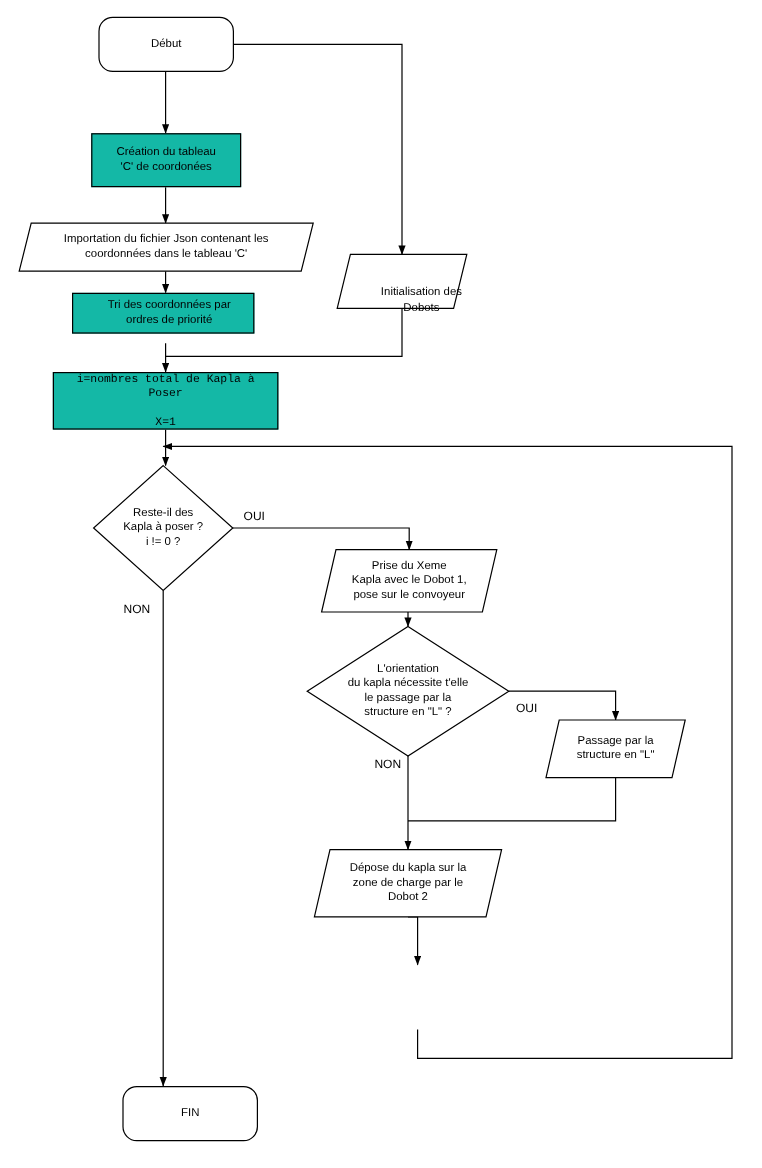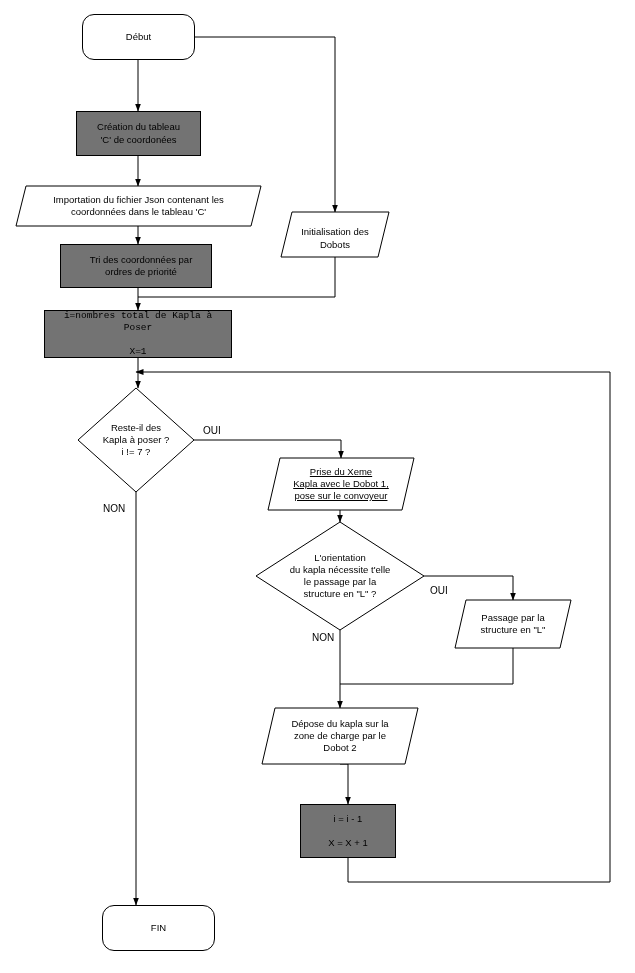--- a/index.html
+++ b/index.html
@@ -29,21 +29,21 @@
     justify-content: center;
     text-align: center;
     color: #000000;
     font-size: 9.5px;
     line-height: 1.28;
     white-space: pre-line;
     padding: 2px 4px;
   }
   .shape-rect {
     border: 1px solid #000000;
-    background: #737373;
+    background: #14b8a6;
   }
   .shape-terminator {
     border: 1px solid #000000;
     background: #ffffff;
     border-radius: 12px;
   }
   .shape-para {
     background: transparent;
     border: none;
   }
@@ -139,43 +139,43 @@
   <div class="node shape-rect" style="left:76px; top:111px; width:125px; height:45px;">
     <span class="label">Création du tableau
 'C' de coordonées</span>
   </div>
 
   <div class="node shape-para" style="left:16px; top:186px; width:245px; height:40px;">
     <span class="label">Importation du fichier Json contenant les
 coordonnées dans le tableau 'C'</span>
   </div>
 
-  <div class="node shape-para" style="left:281px; top:216px; width:108px; height:45px;">
+  <div class="node shape-para" style="left:281px; top:228px; width:108px; height:45px;justify-content:flex-end;">
     <span class="label">Initialisation des
 Dobots</span>
   </div>
 
-  <div class="node shape-rect" style="left:60px; top:244px; width:152px; height:44px;padding-left:14px;">
+  <div class="node shape-rect" style="left:60px; top:244px; width:152px; height:34px;padding-left:14px;">
     <span class="label">Tri des coordonnées par
 ordres de priorité</span>
   </div>
 
   <div class="node shape-rect" style="left:44px; top:310px; width:188px; height:48px;font-family:Liberation Mono, monospace;">
     <span class="label">i=nombres total de Kapla à Poser
 
 X=1</span>
   </div>
 
   <div class="node shape-diamond" style="left:78px; top:388px; width:116px; height:104px;">
     <span class="label">Reste-il des
 Kapla à poser ?
-i != 7 ?</span>
-  </div>
-
-  <div class="node shape-para" style="left:268px; top:458px; width:146px; height:52px;text-decoration:underline;">
+i != 0 ?</span>
+  </div>
+
+  <div class="node shape-para" style="left:268px; top:458px; width:146px; height:52px;">
     <span class="label">Prise du Xeme
 Kapla avec le Dobot 1,
 pose sur le convoyeur</span>
   </div>
 
   <div class="node shape-diamond" style="left:256px; top:522px; width:168px; height:108px;">
     <span class="label">L'orientation
 du kapla nécessite t'elle
 le passage par la
 structure en "L" ?</span>
@@ -185,25 +185,20 @@
     <span class="label">Passage par la
 structure en "L"</span>
   </div>
 
   <div class="node shape-para" style="left:262px; top:708px; width:156px; height:56px;">
     <span class="label">Dépose du kapla sur la
 zone de charge par le
 Dobot 2</span>
   </div>
 
-  <div class="node shape-rect" style="left:300px; top:804px; width:96px; height:54px;">
-    <span class="label">i = i - 1
-
-X = X + 1</span>
-  </div>
 
   <div class="node shape-terminator" style="left:82px; top:905px; width:113px; height:46px;margin-left:20px;">
     <span class="label">FIN</span>
   </div>
 
   <span class="edge-label" style="left:203px; top:425px;">OUI</span>
   <span class="edge-label" style="left:103px; top:503px;">NON</span>
   <span class="edge-label" style="left:430px; top:585px;">OUI</span>
   <span class="edge-label" style="left:312px; top:632px;">NON</span>
 

